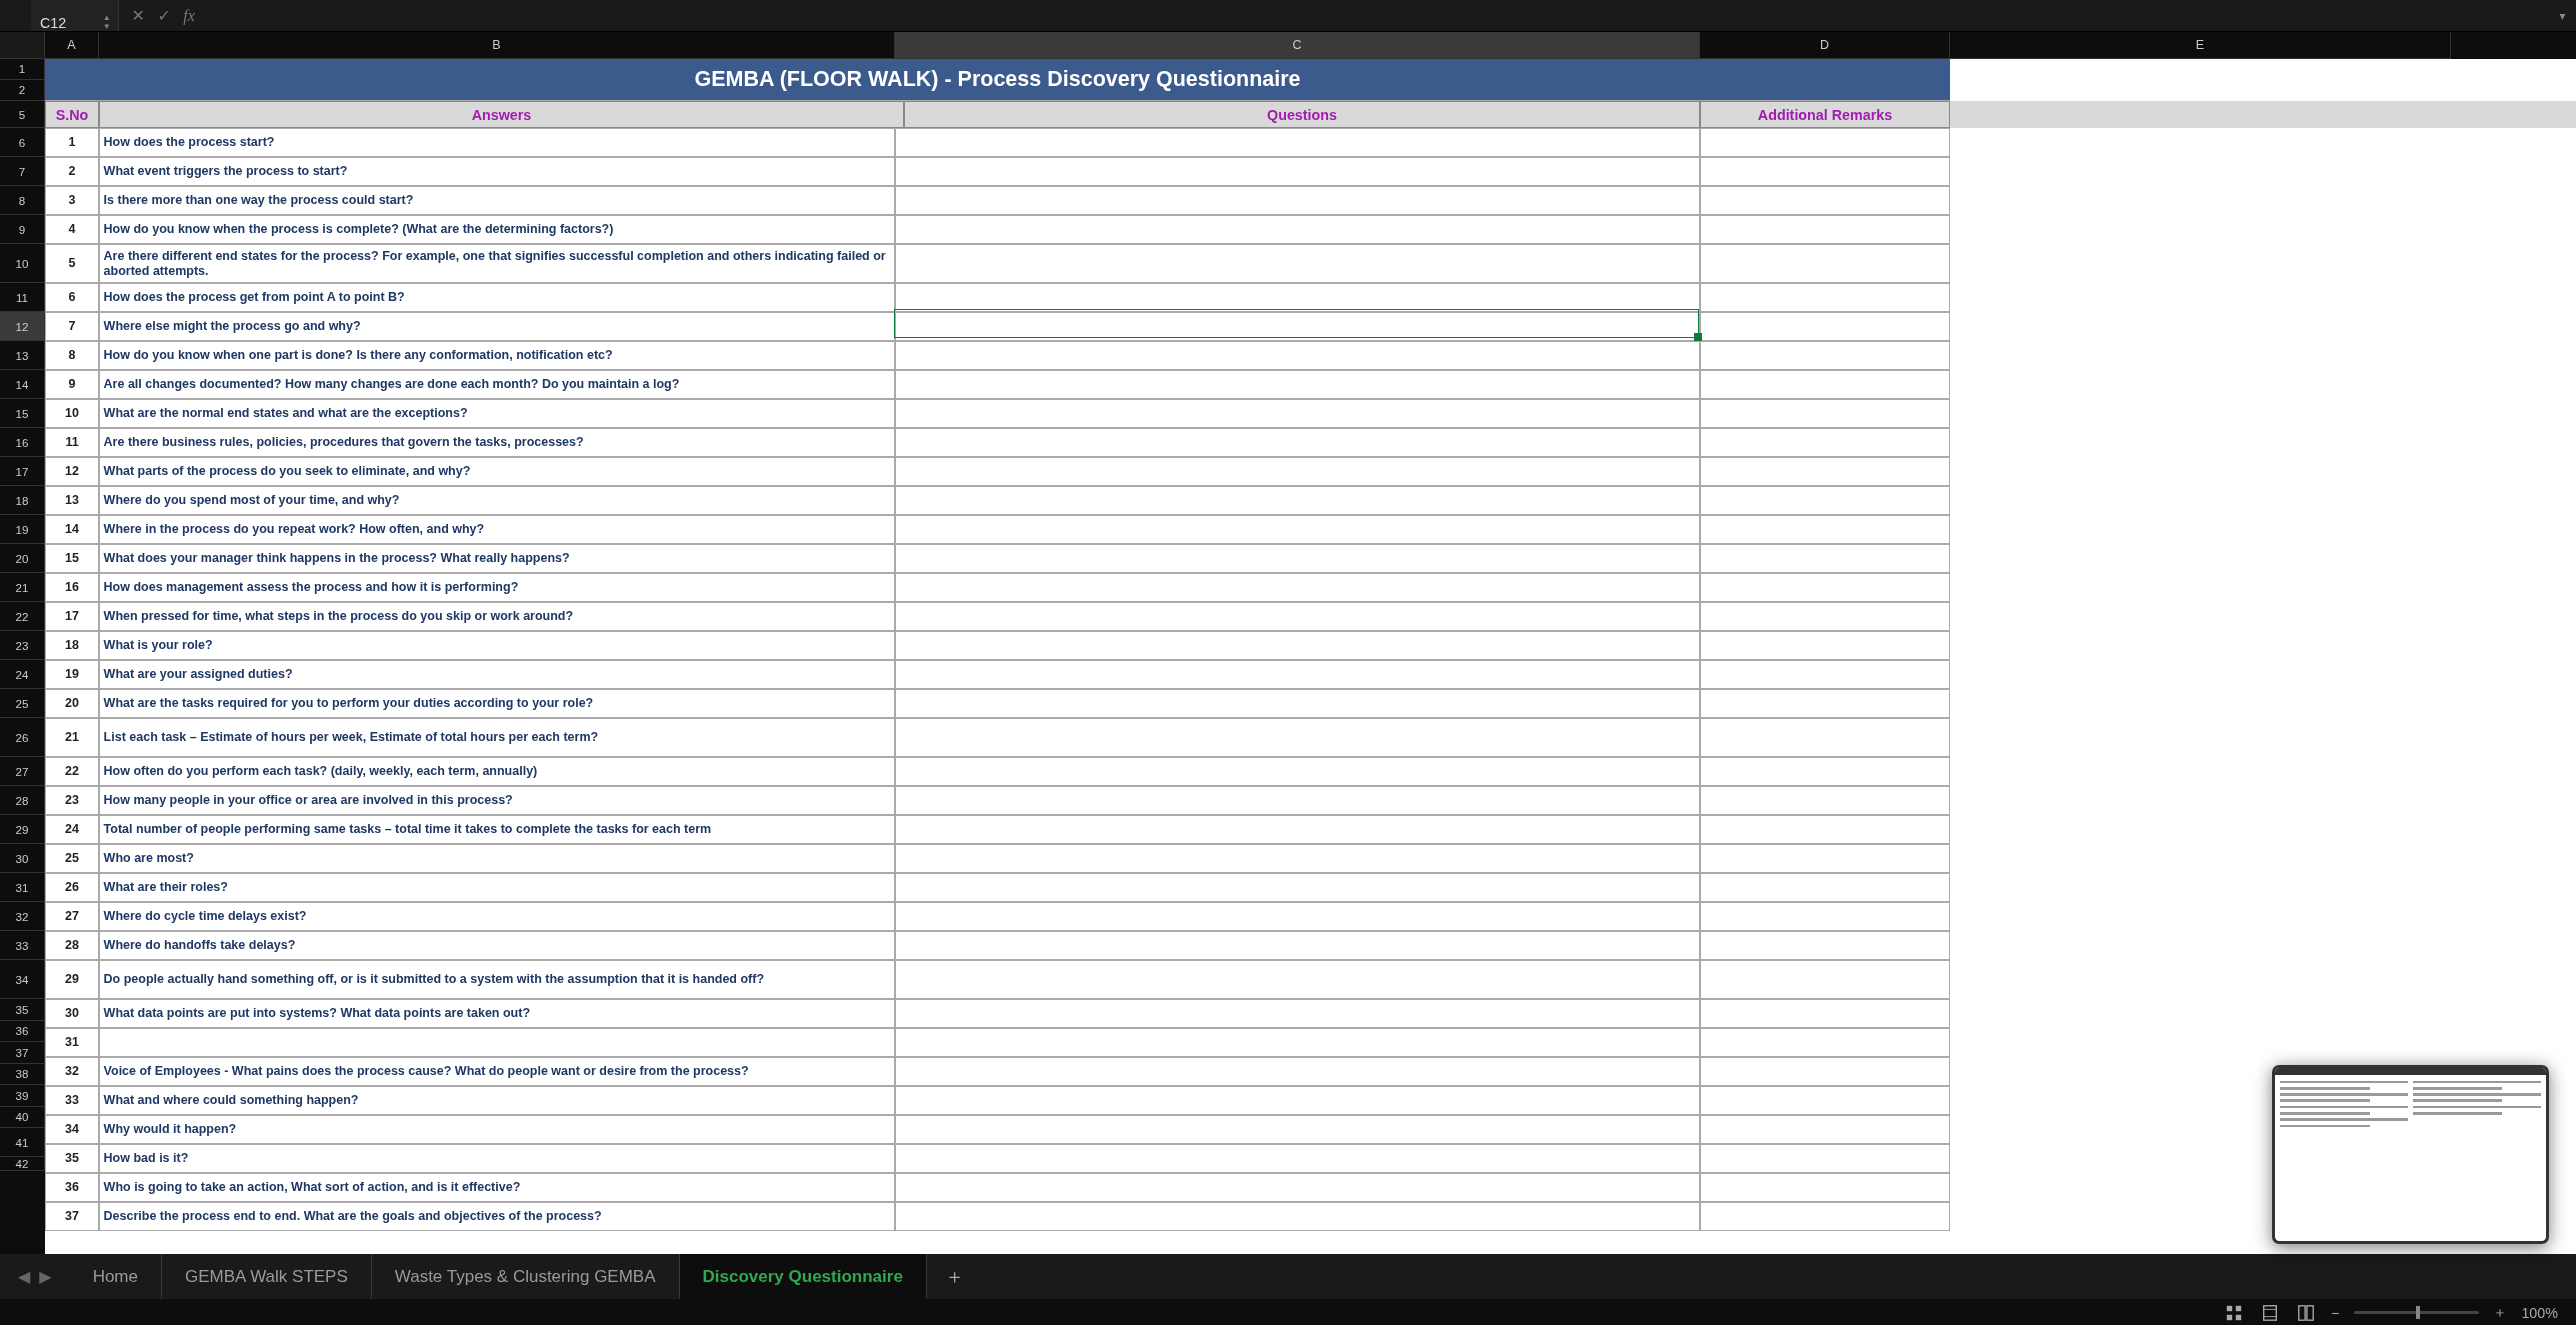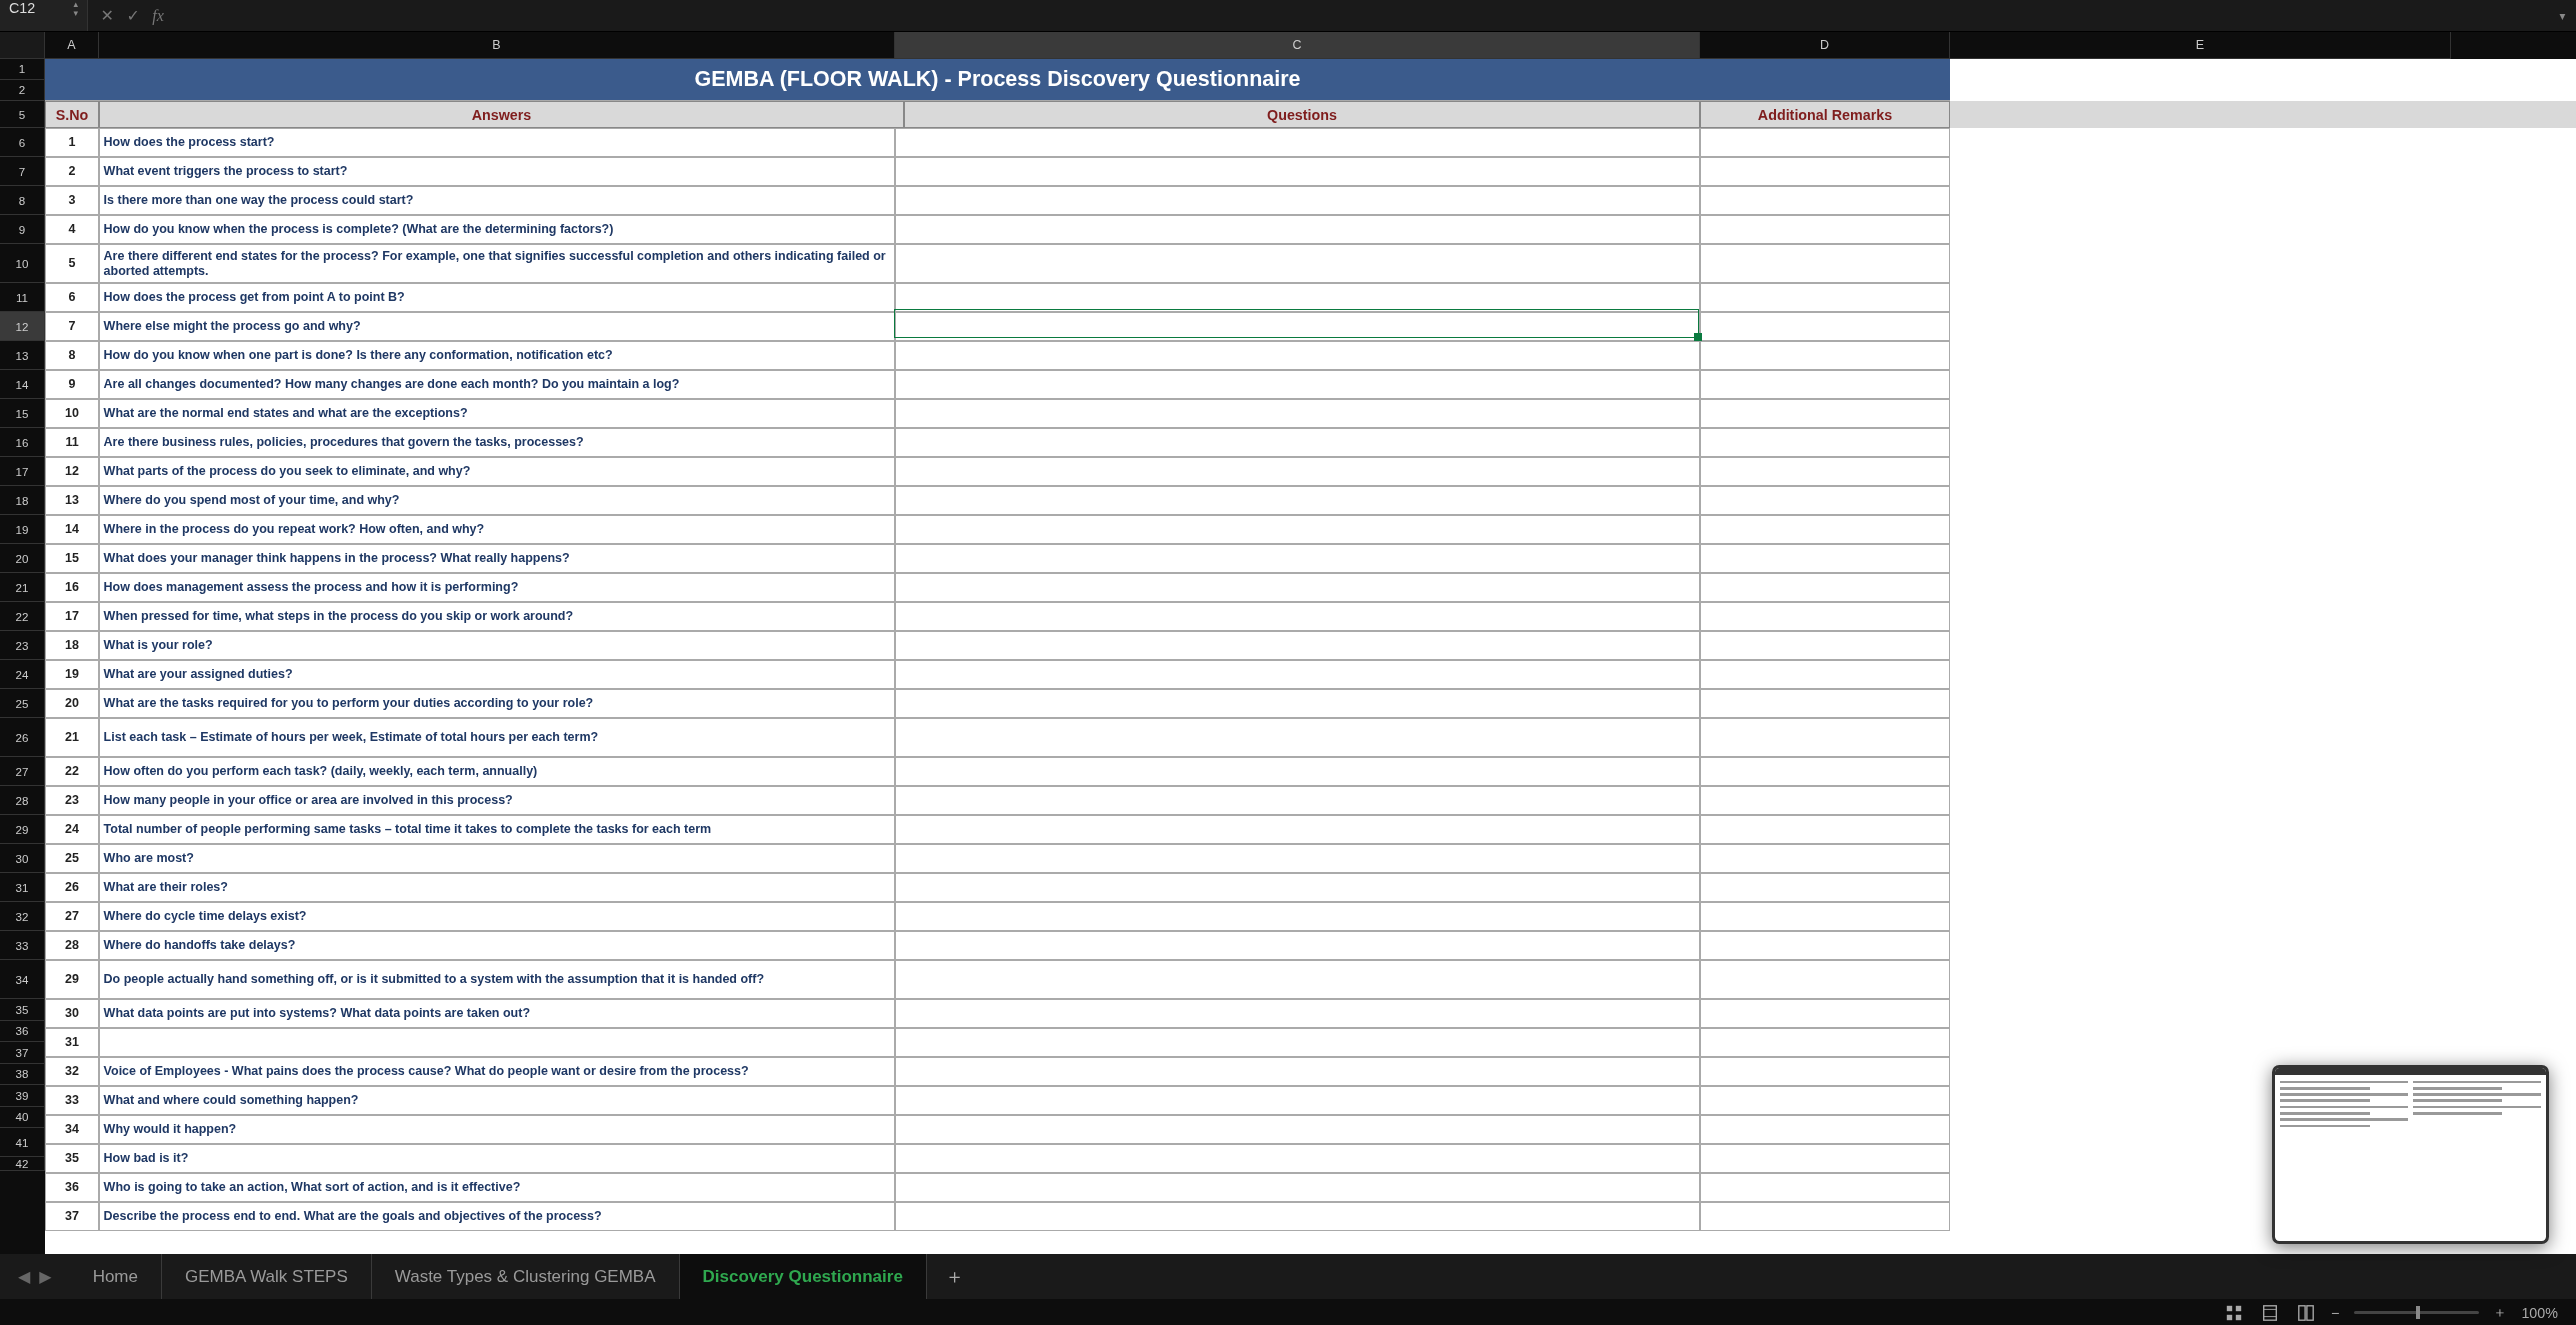--- a/index.html
+++ b/index.html
@@ -19,25 +19,26 @@
   display: flex;
   align-items: center;
   color: #ccc;
   border-bottom: 0.9px solid #000;
 }
 .namebox {
   background: #222;
   width: 88px;
   height: 100%;
   display: flex;
-  align-items: flex-start;
+  align-items: flex-end;
   padding: 0 9px;
   color: #ddd;
   font-size: 14.3px;
   border-right: 0.9px solid #333;
+  margin-left: 31px;
 }
 .namebox-arrows {
   display: flex;
   flex-direction: column;
   margin-left: auto;
   line-height: 9px;
   font-size: 9px;
   color: #888;
 }
 .fb-icons {
@@ -129,21 +130,21 @@
   background: #d9d9d9;
   height: 27px;
 }
 .th {
   border: 0.9px solid #888;
   display: flex;
   align-items: center;
   justify-content: center;
   font-weight: bold;
   font-size: 14.3px;
-  color: #7f1d1d;
+  color: #a21caf;
 }
 
 
 .data-row {
   display: flex;
   min-height: 29px;
 }
 .td {
   border: 0.9px solid #aaa;
   font-size: 12.5px;

